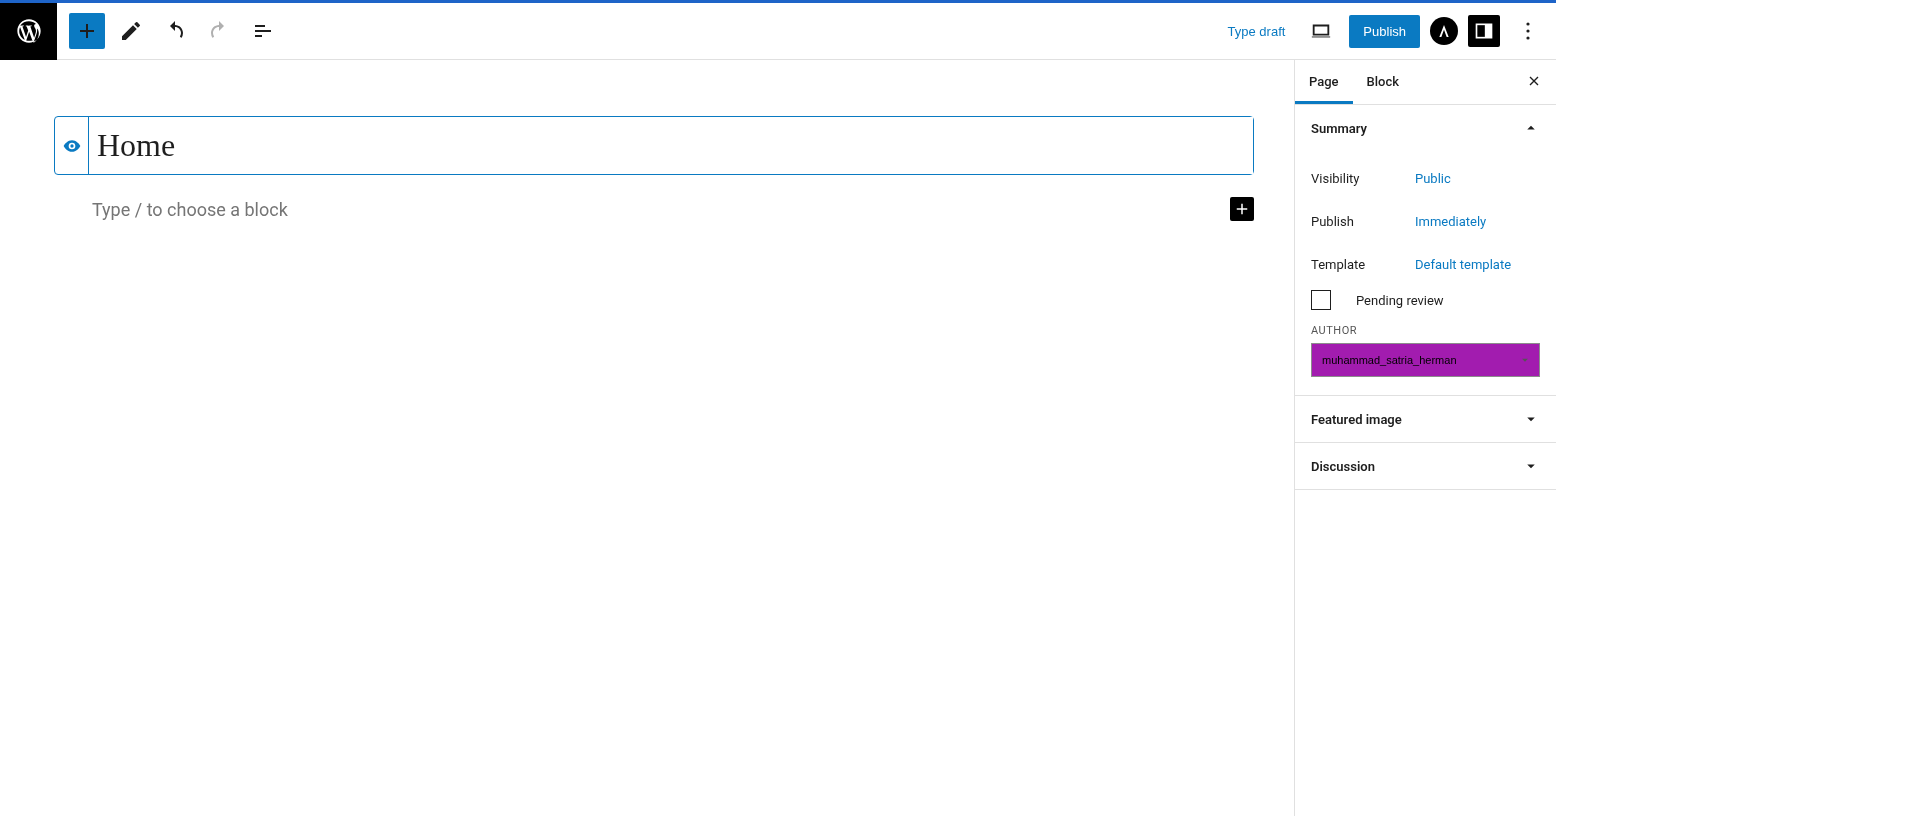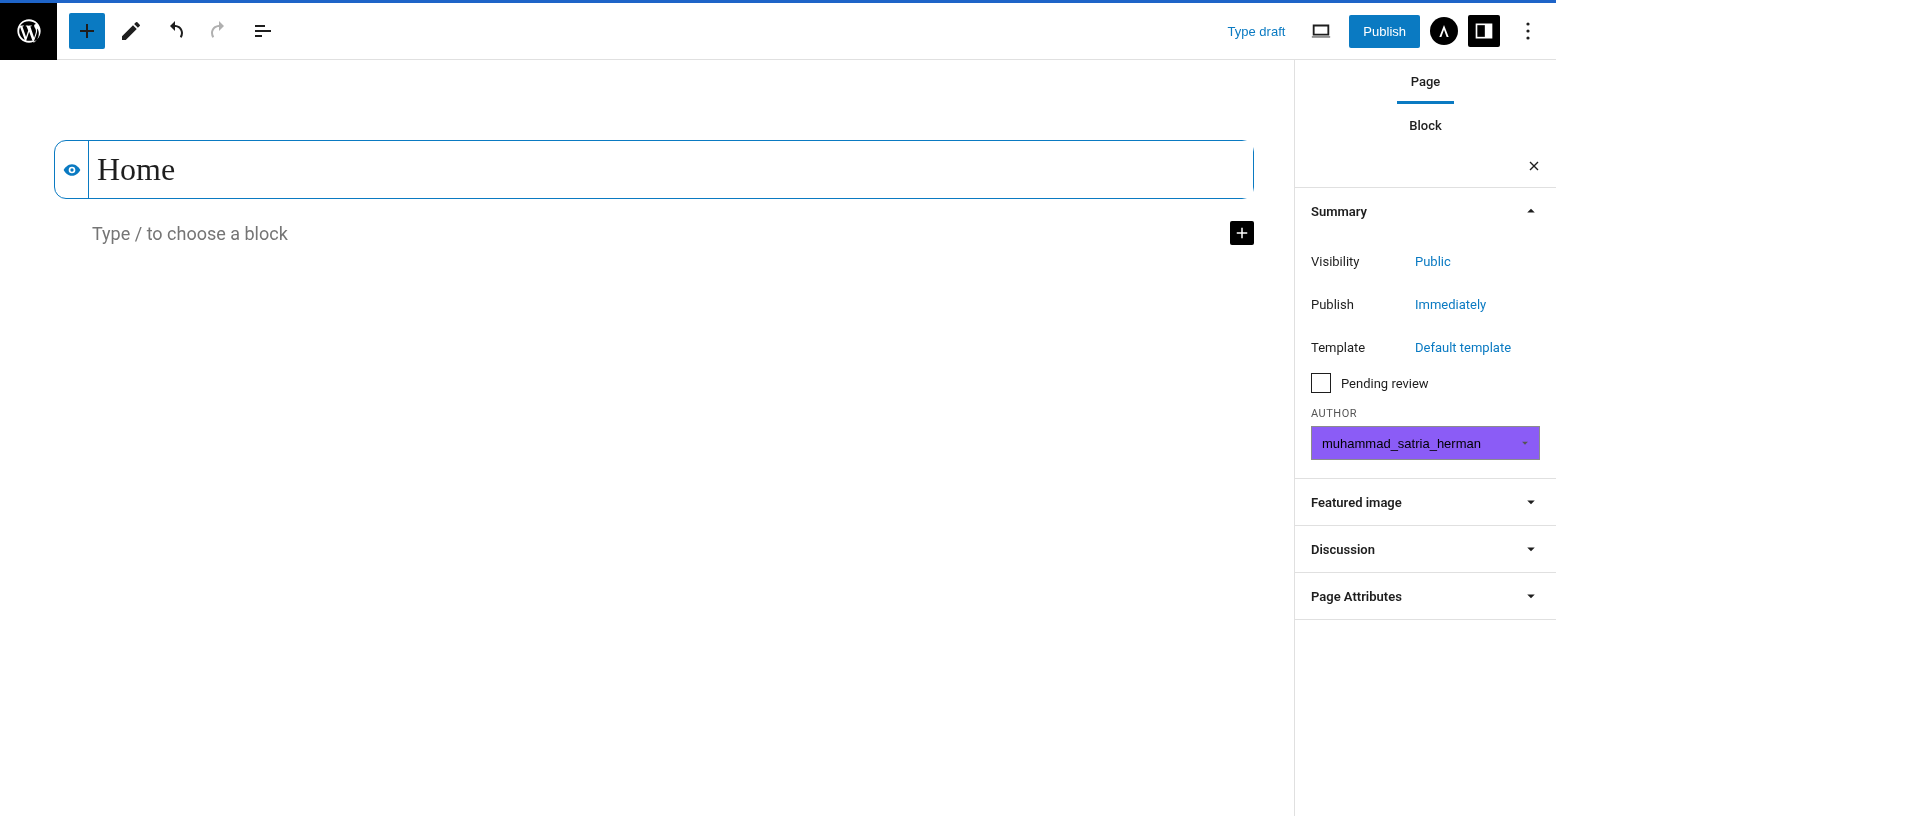--- a/index.html
+++ b/index.html
@@ -20,51 +20,51 @@
   .save-draft { color: #0a7ac2; font-size: 13px; background: none; border: none; cursor: pointer; padding: 8px; }
   .btn-publish { background: #0a7ac2; color: #fff; border: none; padding: 9px 14px; font-size: 13px; cursor: pointer; border-radius: 2px; }
   .circle-icon { width: 28px; height: 28px; border-radius: 50%; background: #000; color: #fff; display: inline-flex; align-items: center; justify-content: center; font-weight: 600; font-size: 14px; }
   .square-icon { width: 32px; height: 32px; background: #000; display: inline-flex; align-items: center; justify-content: center; border-radius: 2px; }
   .square-icon svg { fill: #fff; width: 20px; height: 20px; }
   .view-device svg { width: 22px; height: 22px; fill: #1e1e1e; }
 
   
   .main { display: flex; height: calc(100% - 60px); }
   .editor { flex: 1; padding: 56px 40px 0 54px; position: relative; }
-  .title-wrap { display: flex; border: 1.5px solid #0a7ac2; border-radius: 12px; margin-bottom: 22px; margin-top: 24px; }
+  .title-wrap { display: flex; border: 1.5px solid #0a7ac2; border-radius: 4px; margin-bottom: 22px; }
   .title-eye { width: 34px; border-right: 1.5px solid #0a7ac2; display: flex; align-items: center; justify-content: center; }
   .title-eye svg { width: 20px; height: 20px; fill: #0a7ac2; }
   .title-input { flex: 1; font-size: 32px; font-family: Georgia, 'Times New Roman', serif; padding: 10px 8px; border: none; outline: none; color: #1e1e1e; }
   .block-row { display: flex; align-items: center; padding-left: 38px; }
   .block-placeholder { flex: 1; color: #757575; font-size: 18px; }
   .block-add { width: 24px; height: 24px; background: #000; display: inline-flex; align-items: center; justify-content: center; border-radius: 2px; cursor: pointer; }
   .block-add svg { fill: #fff; width: 18px; height: 18px; }
 
   
   .sidebar { width: 262px; border-left: 1px solid #e0e0e0; display: flex; flex-direction: column; overflow-y: auto; font-size: 13px; }
-  .tabs { display: flex; align-items: center; border-bottom: 1px solid #e0e0e0; position: relative; flex-direction: column; }
+  .tabs { display: flex; align-items: center; border-bottom: 1px solid #e0e0e0; position: relative; }
   .tab { padding: 14px 14px 12px; font-size: 13px; color: #1e1e1e; cursor: pointer; border-bottom: 3px solid transparent; font-weight: 500; }
   .tab.active { border-bottom-color: #0a7ac2; font-weight: 500; }
   .tab-close { margin-left: auto; padding: 10px 14px; cursor: pointer; }
   .tab-close svg { width: 16px; height: 16px; fill: #1e1e1e; }
 
   .panel { border-bottom: 1px solid #e0e0e0; }
   .panel-header { display: flex; align-items: center; justify-content: space-between; padding: 14px 16px; cursor: pointer; font-weight: 600; font-size: 13px; }
   .panel-header svg { width: 18px; height: 18px; fill: #1e1e1e; }
   .panel-body { padding: 0 16px 18px; }
 
   .row { display: flex; padding: 8px 0; font-size: 13px; margin-top: 12px; }
   .row-label { width: 104px; color: #1e1e1e; }
   .row-value { flex: 1; }
   .link { color: #0a7ac2; cursor: pointer; word-break: break-word; }
 
-  .checkbox-row { display: flex; align-items: center; gap: 10px; padding: 10px 0 14px; }
+  .checkbox-row { display: flex; align-items: center; gap: 25px; padding: 10px 0 14px; }
   .checkbox { width: 20px; height: 20px; border: 1.5px solid #1e1e1e; background: #fff; cursor: pointer; }
   .author-label { font-size: 11px; letter-spacing: .5px; text-transform: uppercase; color: #555; padding-bottom: 6px; font-weight: 400; }
-  .author-select { width: 100%; height: 34px; border: 1px solid #8c8c8c; padding: 0 28px 0 10px; font-size: 13px; background: #8b5cf6; appearance: none; position: relative; }
+  .author-select { width: 100%; height: 34px; border: 1px solid #8c8c8c; padding: 0 28px 0 10px; font-size: 11px; background: #a21caf; appearance: none; position: relative; }
   .select-wrap { position: relative; }
   .select-wrap svg { position: absolute; right: 8px; top: 50%; transform: translateY(-50%); width: 14px; height: 14px; pointer-events: none; fill: #555; }
 </style>
 </head>
 <body>
 
 <div class="viewport">
 
   <div class="topbar">
     <div class="wp-badge">
@@ -208,23 +208,15 @@
 
       <div class="panel">
         <div class="panel-header">
           <span>Discussion</span>
           <svg viewBox="0 0 24 24">
               <path d="M7 10l5 5 5-5z"></path>
             </svg>
         </div>
       </div>
 
-      <div class="panel">
-        <div class="panel-header">
-          <span>Page Attributes</span>
-          <svg viewBox="0 0 24 24">
-              <path d="M7 10l5 5 5-5z"></path>
-            </svg>
-        </div>
-      </div>
     </div>
   </div>
 </div>
 
 </body></html>

